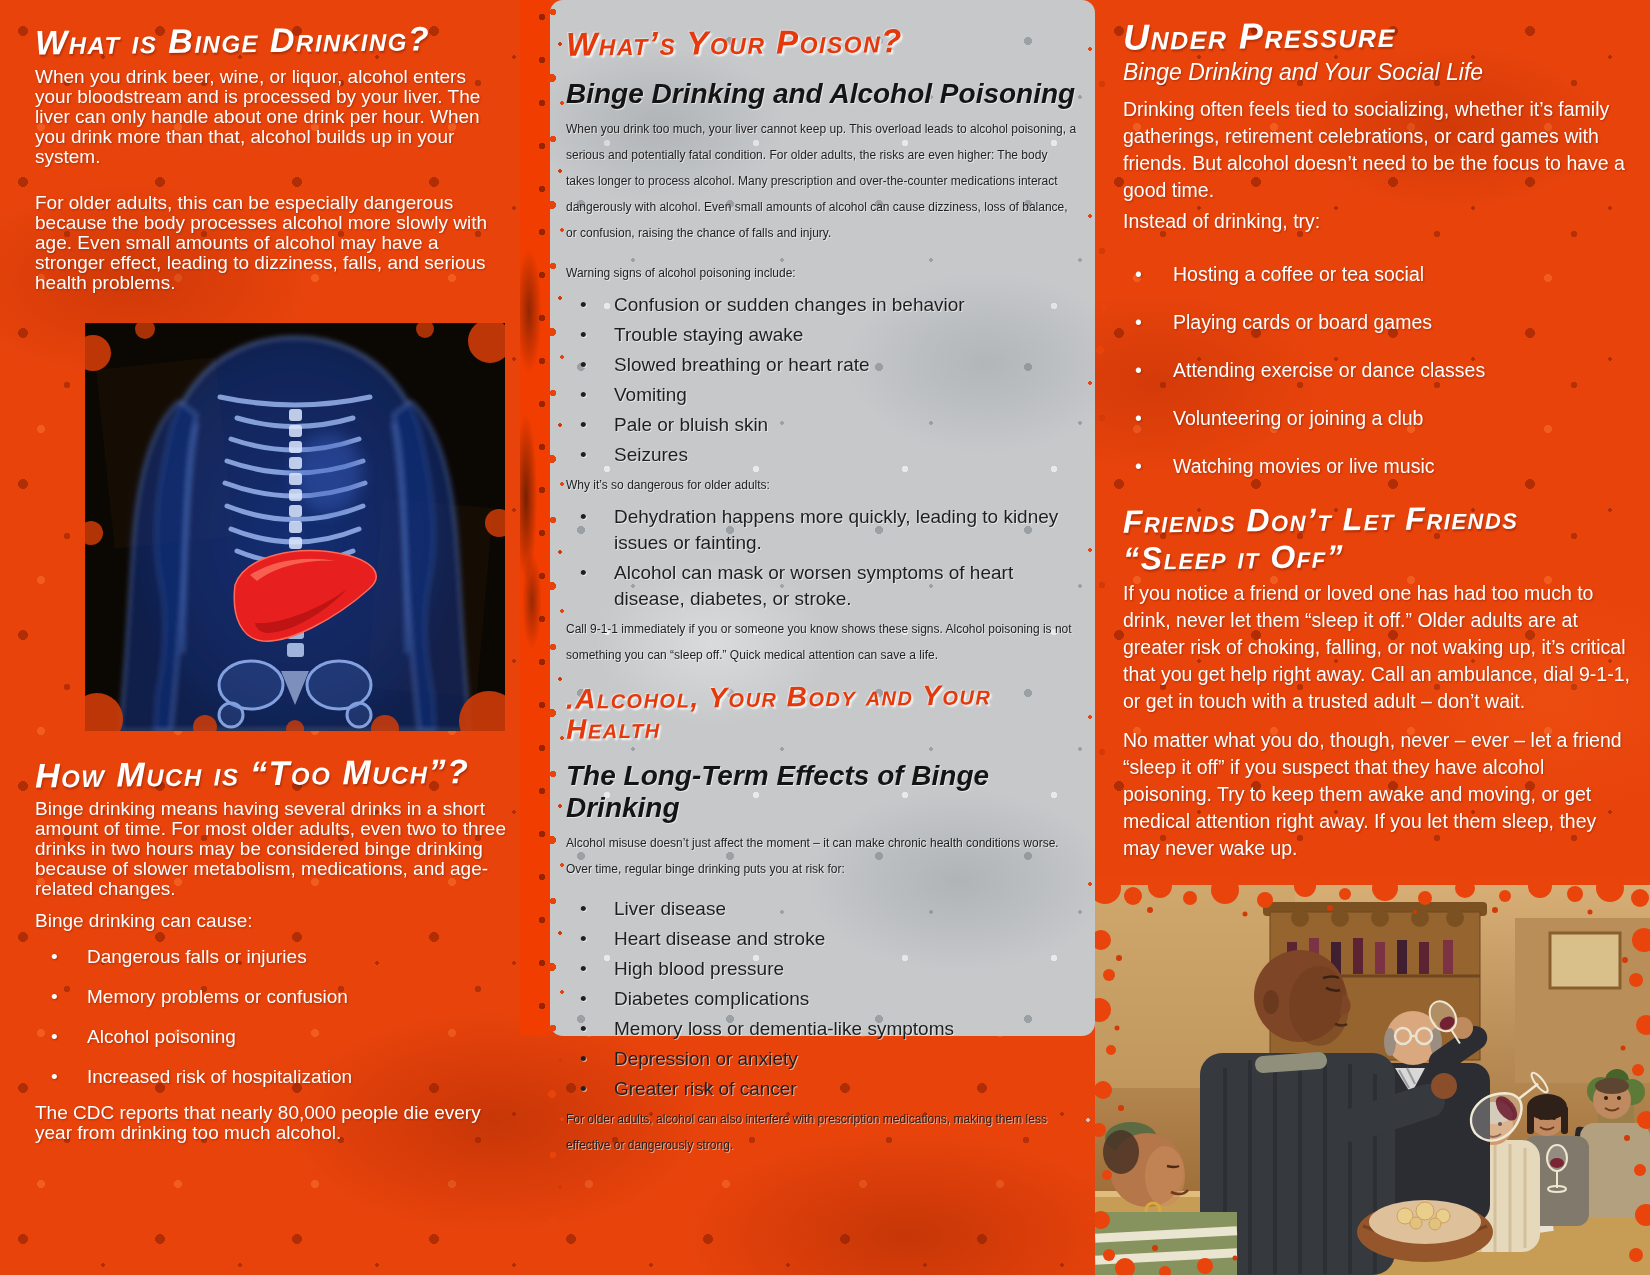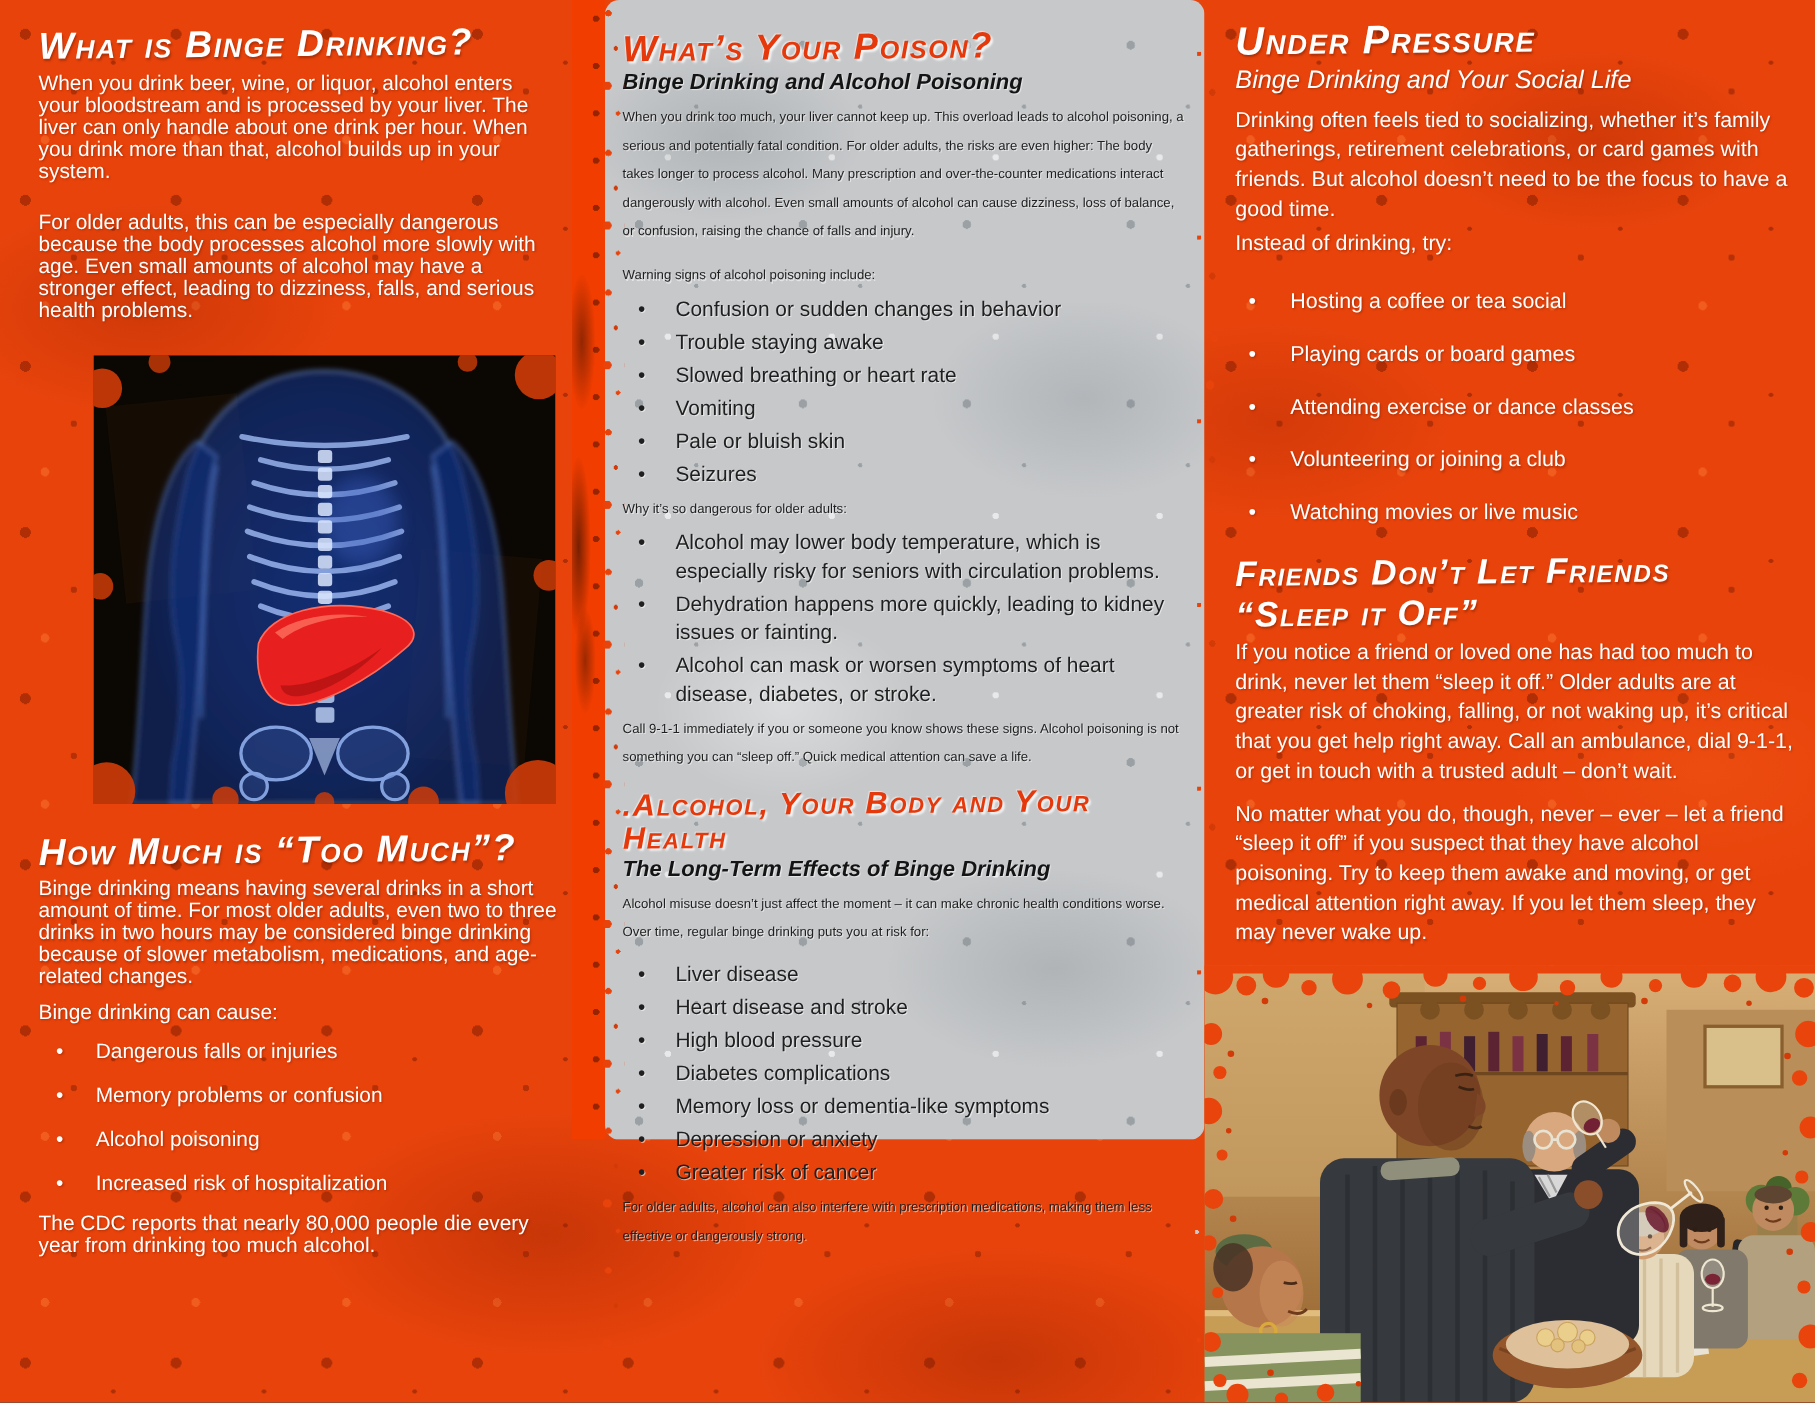--- a/index.html
+++ b/index.html
@@ -60,21 +60,21 @@
   
   .script{font-variant:small-caps;font-weight:700;font-style:italic;
     letter-spacing:1.5px;line-height:1.08;transform:rotate(-.6deg);}
   .h-left{font-size:34px;margin:0 0 8px 0;text-shadow:1px 2px 2px rgba(70,15,0,.35);}
   .h-mid{font-size:33px;margin:0;color:#e5380b;
     text-shadow:2px 2px 2px rgba(255,255,255,.85), -1px -1px 1px rgba(255,255,255,.5);}
   .h-mid2{font-size:28px;margin:14px 0 0 0;color:#e5380b;
     text-shadow:2px 2px 2px rgba(255,255,255,.85), -1px -1px 1px rgba(255,255,255,.5);}
   .h-right{font-size:36px;margin:0;text-shadow:1px 2px 2px rgba(70,15,0,.35);}
   .h-right2{font-size:32px;margin:12px 0 6px 0;line-height:1.15;text-shadow:1px 2px 2px rgba(70,15,0,.35);}
-  .sub-mid{font-weight:700;font-style:italic;font-size:20px;margin:4px 0 6px 0;color:#141414;
+  .sub-mid{font-weight:700;font-style:italic;font-size:28px;margin:18px 0 6px 0;color:#141414;
     text-shadow:1px 1px 1px rgba(255,255,255,.6);}
   .sub-right{font-style:italic;font-size:23px;margin:4px 0 10px 0;font-weight:400;
     text-shadow:1px 1px 2px rgba(70,15,0,.35);}
   #panel-left p{font-size:19px;line-height:20px;margin:0 0 26px 0;
     text-shadow:1px 1px 2px rgba(90,20,0,.4);}
   #panel-mid p{font-size:12px;line-height:26px;margin:0 0 14px 0;
     text-shadow:1px 1px 0 rgba(255,255,255,.55);}
   #panel-right p{font-size:19.5px;line-height:27px;margin:0 0 12px 0;
     text-shadow:1px 1px 2px rgba(90,20,0,.4);}
   .intro{margin-bottom:6px !important;}
@@ -218,21 +218,20 @@
     <ul>
       <li>Confusion or sudden changes in behavior</li>
       <li>Trouble staying awake</li>
       <li>Slowed breathing or heart rate</li>
       <li>Vomiting</li>
       <li>Pale or bluish skin</li>
       <li>Seizures</li>
     </ul>
     <p class="intro gap-top">Why it’s so dangerous for older adults:</p>
     <ul>
-      <li>Alcohol may lower body temperature, which is especially risky for seniors with circulation problems.</li>
       <li>Dehydration happens more quickly, leading to kidney issues or fainting.</li>
       <li>Alcohol can mask or worsen symptoms of heart disease, diabetes, or stroke.</li>
     </ul>
     <p class="gap-top">Call 9-1-1 immediately if you or someone you know shows these signs. Alcohol poisoning is not something you can “sleep off.” Quick medical attention can save a life.</p>
     <h2 class="script h-mid2">.Alcohol, Your Body and Your Health</h2>
     <div class="sub-mid">The Long-Term Effects of Binge Drinking</div>
     <p>Alcohol misuse doesn’t just affect the moment – it can make chronic health conditions worse. Over time, regular binge drinking puts you at risk for:</p>
     <ul>
       <li>Liver disease</li>
       <li>Heart disease and stroke</li>

